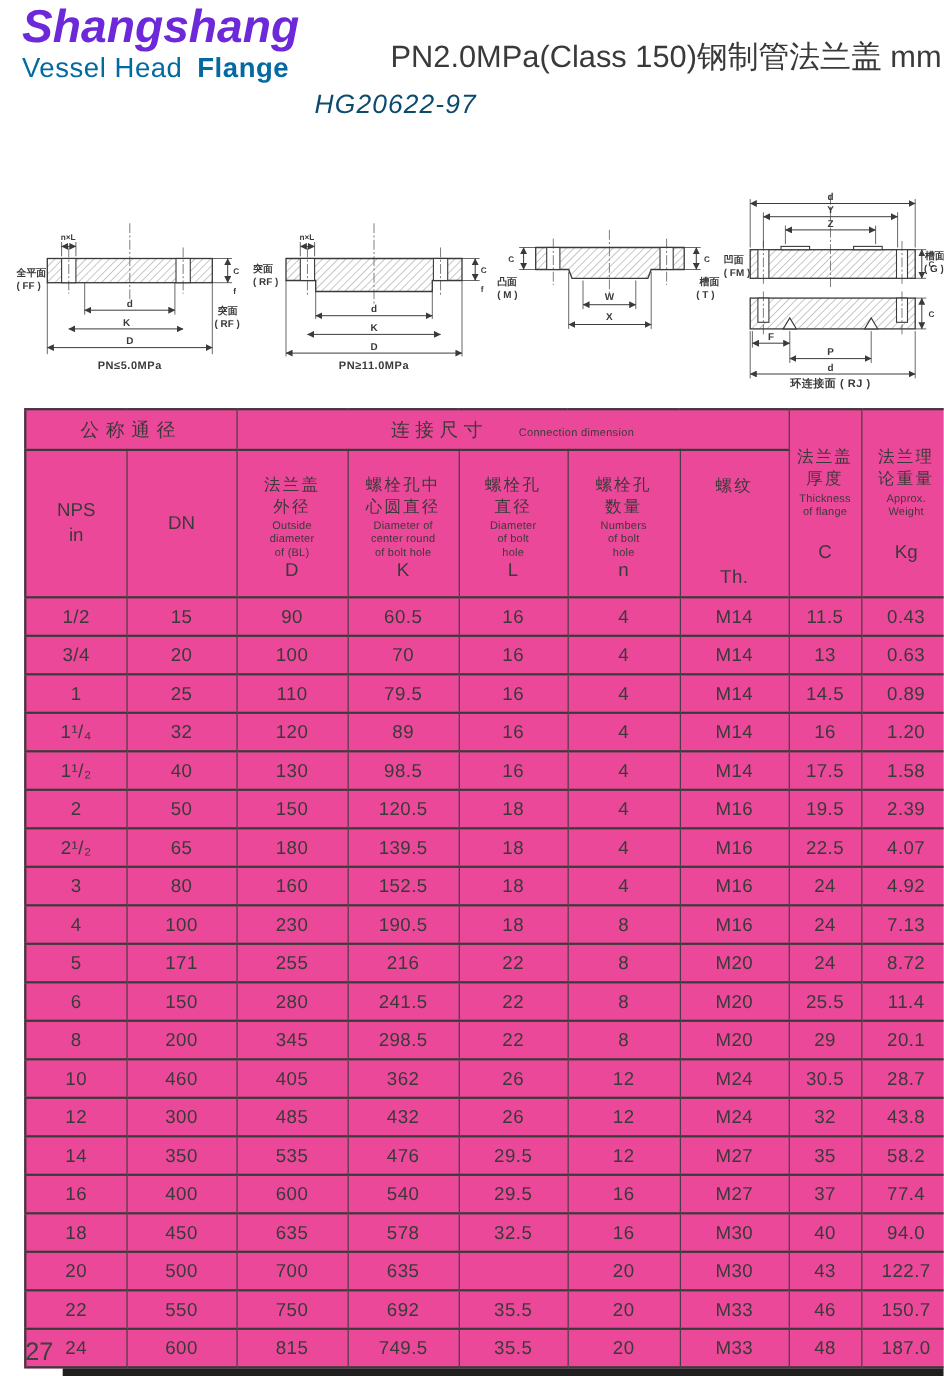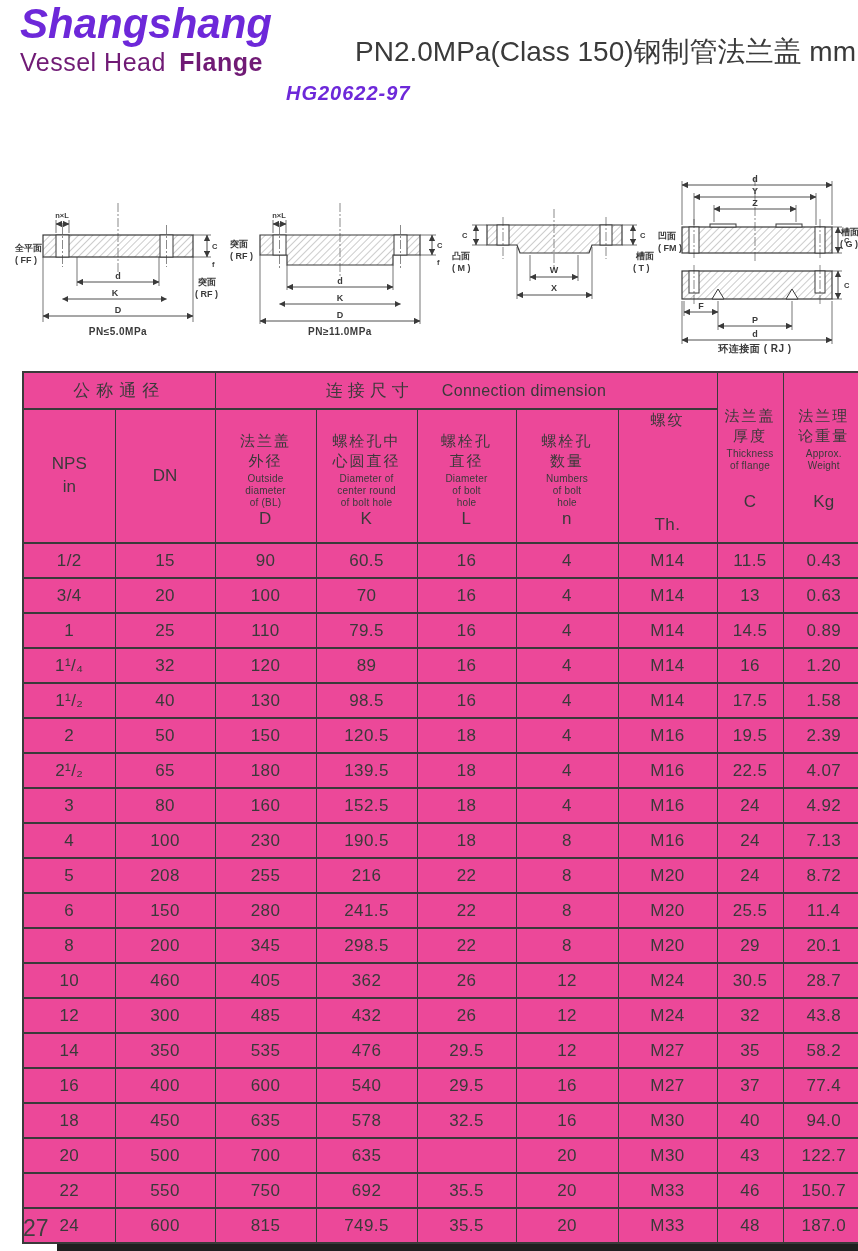--- a/index.html
+++ b/index.html
@@ -4,26 +4,26 @@
 <style>
   html,body { margin:0; padding:0; background:#ffffff; }
   * { box-sizing:border-box; }
   #page {
     position:relative; width:858px; height:1251px; background:#ffffff;
     font-family:"Liberation Sans", sans-serif; color:#3a3a3a; overflow:hidden;
   }
   
   #logo { position:absolute; left:20px; top:2px; }
   .brand { font-size:42px; font-weight:bold; font-style:italic; color:#6d28d9; letter-spacing:0px; line-height:1.05; }
-  .brand-sub { font-size:25px; color:#701a75; letter-spacing:0.5px; margin-top:2px; }
+  .brand-sub { font-size:25px; color:#0369a1; letter-spacing:0.5px; margin-top:2px; }
   .brand-sub .light { font-weight:400; }
   .brand-sub .bold { font-weight:700; margin-left:6px; }
   
   #doc-title { position:absolute; top:33px; right:2px; font-size:28px; color:#3a3a3a; white-space:nowrap;text-align:center; }
-  #doc-standard { position:absolute; top:82px; left:286px; font-size:20px; font-weight:bold; font-style:italic; color:#6d28d9; letter-spacing:1px; }
+  #doc-standard { position:absolute; top:82px; left:286px; font-size:24px; font-weight:normal; font-style:italic; color:#0c4a6e; letter-spacing:1px; }
   #doc-subtitle { position:absolute; top:79px; right:2px; font-size:19px; color:#3a3a3a; }
   
   #diagrams { position:absolute; left:0; top:175px; width:858px; height:185px; }
   #diagrams svg { position:absolute; overflow:visible; }
   .outl  { fill:url(#hatch); stroke:#3a3a3a; stroke-width:1.2; }
   .slot  { fill:#ffffff; stroke:#3a3a3a; stroke-width:1; }
   .lip   { fill:#ffffff; stroke:#3a3a3a; stroke-width:1; }
   .ext   { stroke:#3a3a3a; stroke-width:0.7; fill:none; }
   .dim   { stroke:#3a3a3a; stroke-width:0.9; fill:none; marker-start:url(#arr); marker-end:url(#arr); }
   .cl    { stroke:#3a3a3a; stroke-width:0.6; fill:none; stroke-dasharray:9 2 2 2; }
@@ -38,27 +38,27 @@
     border-collapse:collapse; table-layout:fixed; background:#ec4899;
   }
   #spec-table th, #spec-table td {
     border:1px solid #3a3a3a; border-top:2px solid #3a3a3a; border-bottom:2px solid #3a3a3a;
     padding:0; text-align:center; vertical-align:middle; font-weight:normal; color:#3a3a3a;
   }
   #spec-table { border:2px solid #3a3a3a; }
   tr.h1 { height:37px; }
   .grp-cn { font-size:17px; letter-spacing:6px; }
   .grp-cn2 { font-size:17px; letter-spacing:5px; }
-  .grp-en { font-size:16px; letter-spacing:0.3px; margin-left:28px; }
+  .grp-en { font-size:10px; letter-spacing:0.3px; margin-left:28px; }
   .colhead, .colhead2, .colhead-th, .colhead-nps {
     display:flex; flex-direction:column; align-items:center; justify-content:flex-start; width:100%;
   }
   .colhead { height:104px; }
   .colhead2 { height:143px; padding-top:20px; }
-  .colhead-th { height:132px; }
+  .colhead-th { height:132px; padding-top:22px; }
   .colhead-nps { height:104px; justify-content:center; }
   .cn  { font-size:15px; line-height:1.3; letter-spacing:2px; }
   .cn-first { margin-top:7px; }
   .en  { font-size:10px; line-height:1.2; letter-spacing:0.2px; }
   .en-first { margin-top:3px; }
   .sym { font-size:17px; letter-spacing:0.5px; margin-top:auto; margin-bottom:7px; }
   .sym2 { font-size:17px; margin-top:auto; margin-bottom:17px; }
   .sym-nps { font-size:17px; line-height:1.35; }
   #spec-table tbody tr { height:35px; font-size:17px; letter-spacing:0.4px; }
   
@@ -446,21 +446,21 @@
           <td>230</td>
           <td>190.5</td>
           <td>18</td>
           <td>8</td>
           <td>M16</td>
           <td>24</td>
           <td>7.13</td>
         </tr>
         <tr>
           <td>5</td>
-          <td>208</td>
+          <td>171</td>
           <td>255</td>
           <td>216</td>
           <td>22</td>
           <td>8</td>
           <td>M20</td>
           <td>24</td>
           <td>8.72</td>
         </tr>
         <tr>
           <td>6</td>

